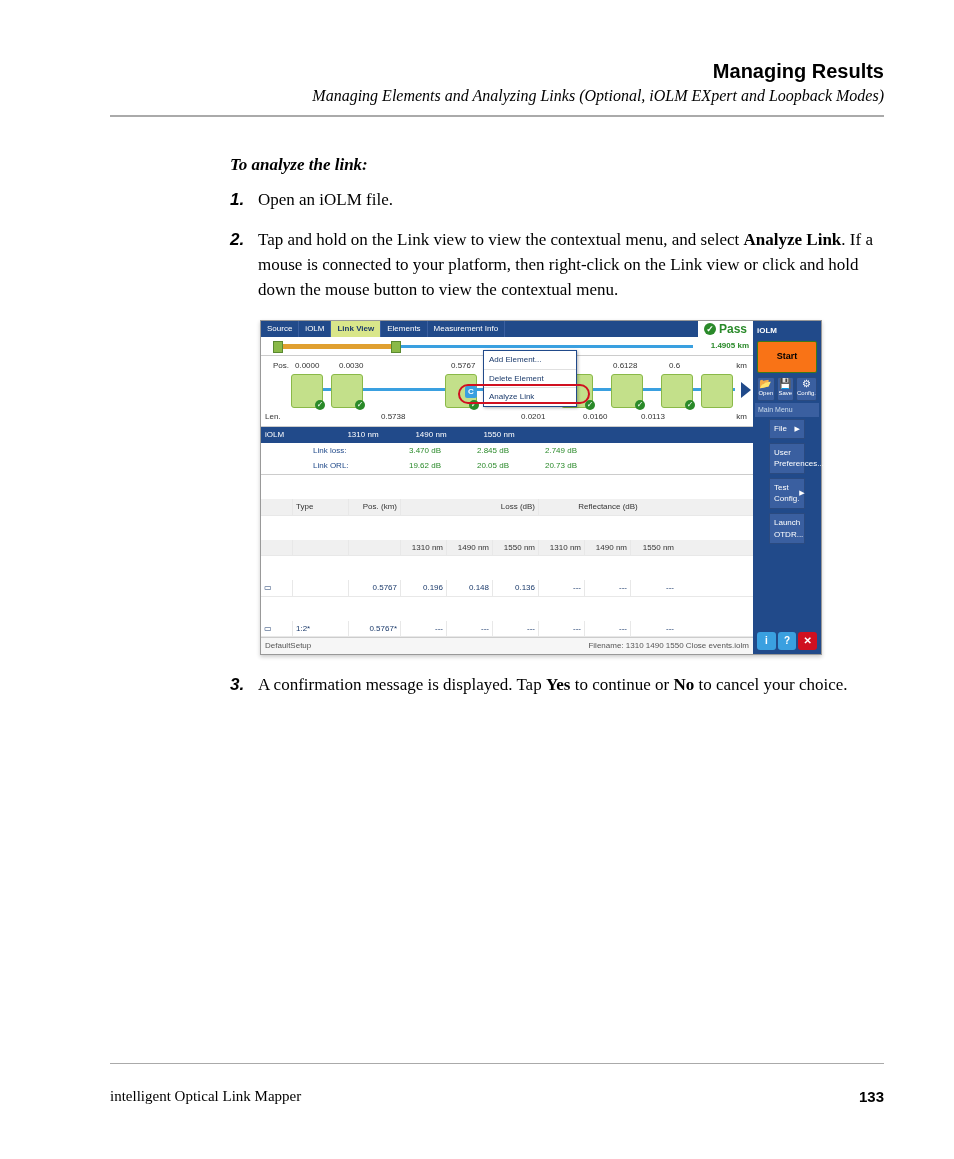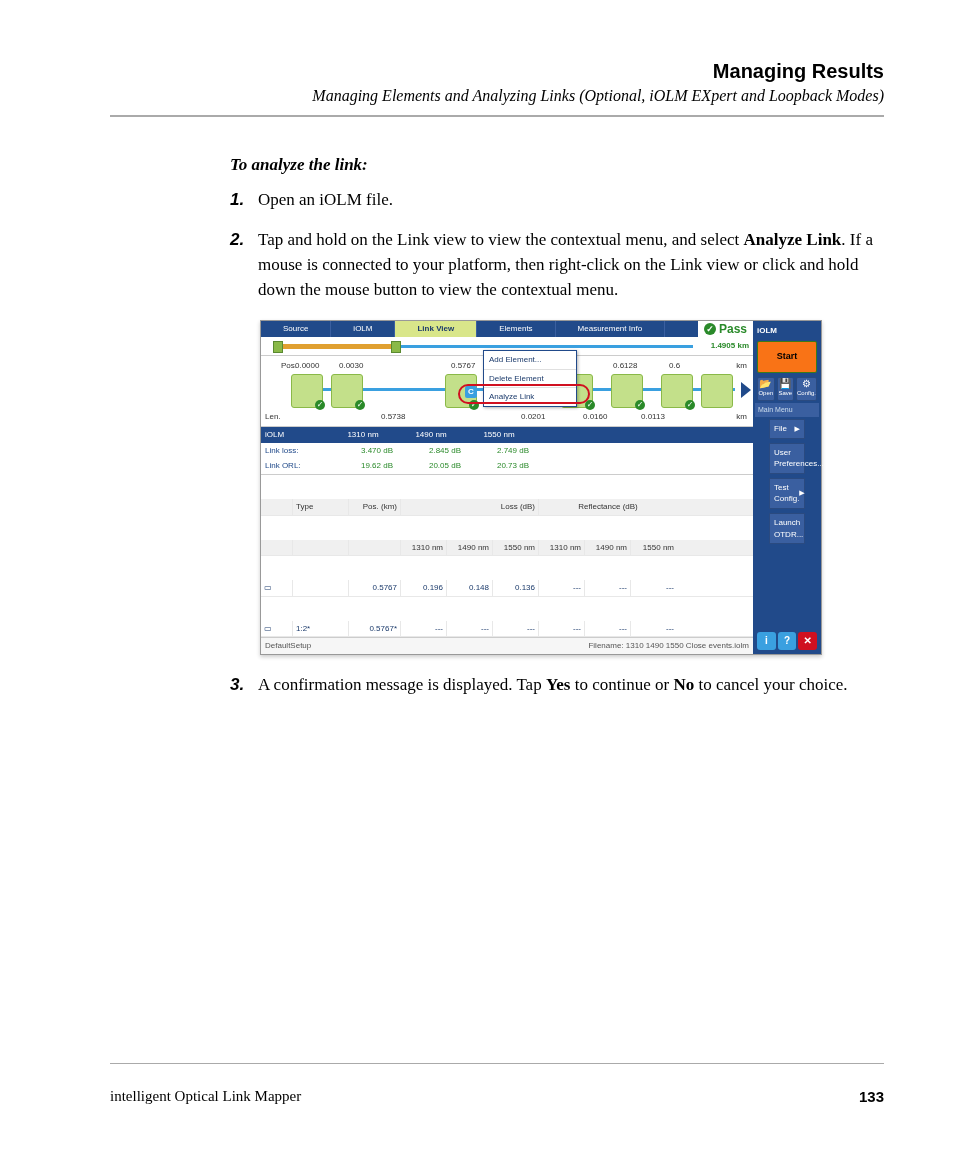--- a/index.html
+++ b/index.html
@@ -86,21 +86,21 @@
     box-sizing: border-box;
     font-size: 8px;
   }
   .tabbar {
     background: #214a8a;
     display: flex;
     height: 16px;
     align-items: stretch;
   }
   .tab {
-    padding: 2px 22px;
+    padding: 2px 6px;
     color: #fff;
     font-size: 8px;
     border-right: 1px solid #3a5fa0;
   }
   .tab.active {
     background: #d9e68a;
     color: #1b3a6b;
     font-weight: bold;
   }
   .pass-wrap {
@@ -138,21 +138,21 @@
     background: #8ab948; border: 1px solid #5a8a30;
   }
   .linkbar .km {
     position: absolute; right: 4px; top: 3px; color: #2a8a2a;
     font-weight: bold; font-size: 8px;
   }
   .eventrow {
     height: 70px; position: relative; background: #fff;
     border-bottom: 1px solid #ccc;
   }
-  .eventrow .lbl-pos { position:absolute; left:20px; top:4px; font-size:8px; color:#333; }
+  .eventrow .lbl-pos { position:absolute; left:12px; top:4px; font-size:8px; color:#333; }
   .eventrow .lbl-len { position:absolute; left:4px; bottom:4px; font-size:8px; color:#333; }
   .eventrow .posval { position:absolute; top:4px; font-size:8px; color:#333; }
   .eventrow .lenval { position:absolute; bottom:4px; font-size:8px; color:#333; }
   .eventrow .u-km1 { position:absolute; top:4px; right:6px; font-size:8px; color:#333; }
   .eventrow .u-km2 { position:absolute; bottom:4px; right:6px; font-size:8px; color:#333; }
   .eventrow .fiber {
     position:absolute; left:30px; right:18px; top:32px; height:3px;
     background:#3aa0e0;
   }
   .evbox {
@@ -186,21 +186,21 @@
     background:#3aa0e0; color:#fff; font-weight:bold; font-size:8px;
     display:flex;align-items:center;justify-content:center;border-radius:2px;z-index:4;
   }
   .restable {
     background:#fff;
   }
   .reshdr {
     display:flex; background:#214a8a; color:#fff; font-size:8px;
   }
   .reshdr > div { padding:2px 4px; }
-  .resrow { display:flex; font-size:8px; }
+  .resrow { display:flex; font-size:8px;padding-left:48px; }
   .resrow > div { padding:2px 4px; }
   .rc-lbl { width:60px; color:#214a8a; }
   .rc-v { width:60px; text-align:right; color:#2a8a2a; }
   .grid {
     border-top:1px solid #ccc; font-size:8px; background:#fff;
   }
   .grow { display:flex; border-bottom:1px solid #e8e8e8;margin-top:24px; }
   .grow > div { padding:2px 3px; border-right:1px solid #e8e8e8; box-sizing:border-box; }
   .grow.hd { background:#f0f0f0; color:#333; font-weight:normal; }
   .gc-icon { width:32px; }

